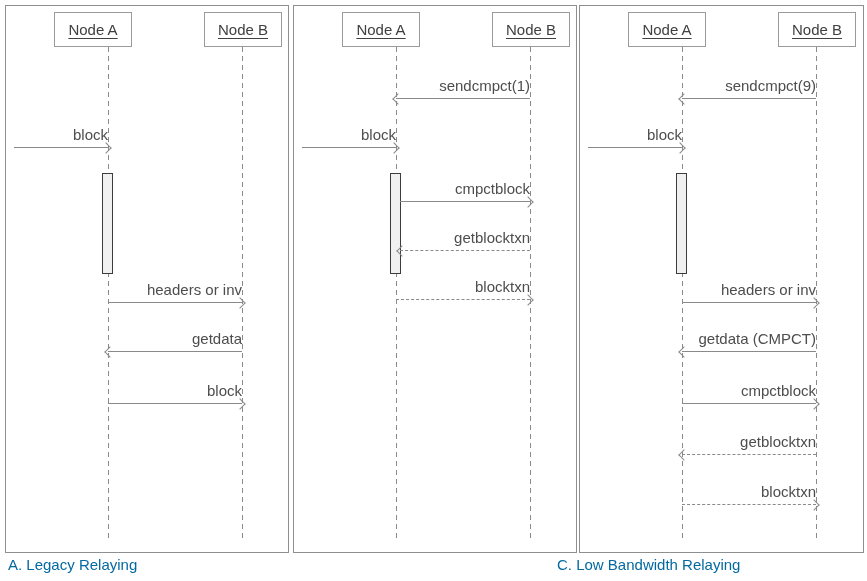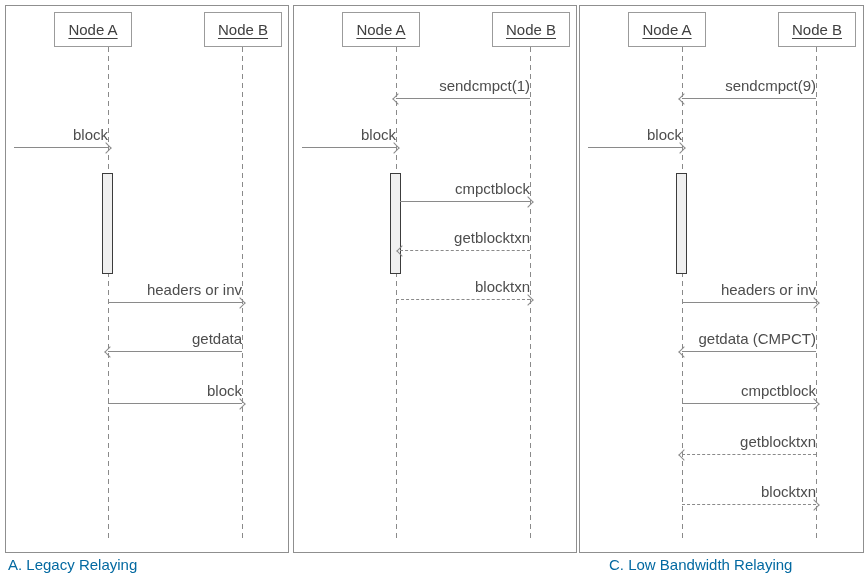--- a/index.html
+++ b/index.html
@@ -93,21 +93,21 @@
 
   .caption{
     position:absolute;
     top:556px;
     font-size:15px;
     color:#0369a1;
     white-space:nowrap;
   }
   .caption-a{left:8px;}
   .caption-b{left:295px;}
-  .caption-c{left:609px;}
+  .caption-c{left:557px;}
 </style>
 </head>
 <body>
 
 <div class="figure">
 
   <div class="panel panel-a">
     <div class="actor-box actor-a">
       <span>Node A</span>
     </div>

